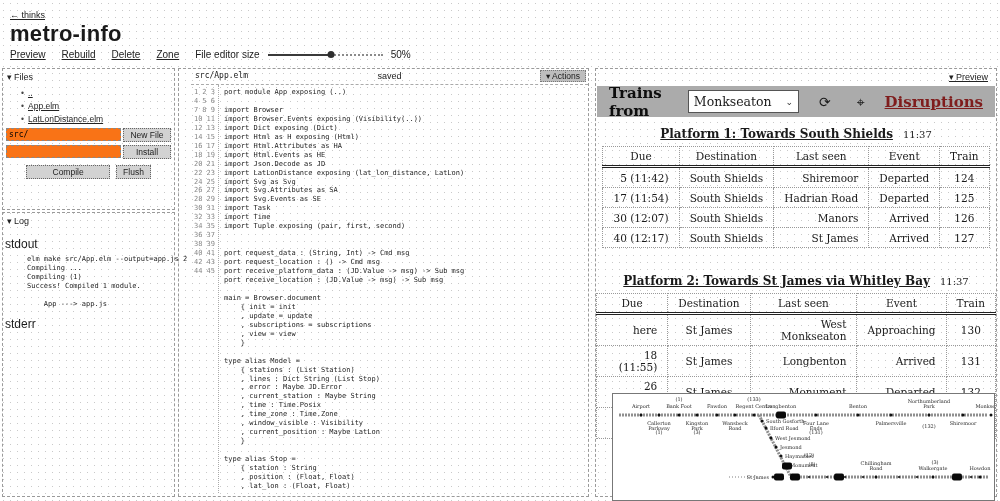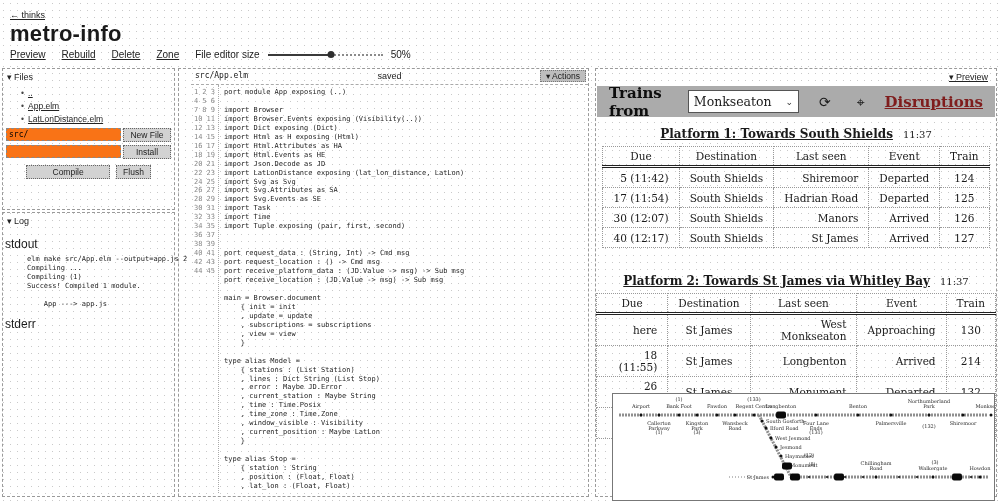--- a/index.html
+++ b/index.html
@@ -300,21 +300,21 @@
               <td style="text-align: center;">St James</td>
               <td style="text-align: right;">West Monkseaton</td>
               <td style="text-align: right;">Approaching</td>
               <td style="text-align: center;">130</td>
             </tr>
             <tr>
               <td style="text-align: right;">18 (11:55)</td>
               <td style="text-align: center;">St James</td>
               <td style="text-align: right;">Longbenton</td>
               <td style="text-align: right;">Arrived</td>
-              <td style="text-align: center;">214</td>
+              <td style="text-align: center;">131</td>
             </tr>
             <tr>
               <td style="text-align: right;">26 (12:03)</td>
               <td style="text-align: center;">St James</td>
               <td style="text-align: right;">Monument</td>
               <td style="text-align: right;">Departed</td>
               <td style="text-align: center;">132</td>
             </tr>
             <tr>
               <td style="text-align: right;">40 (12:17)</td>

